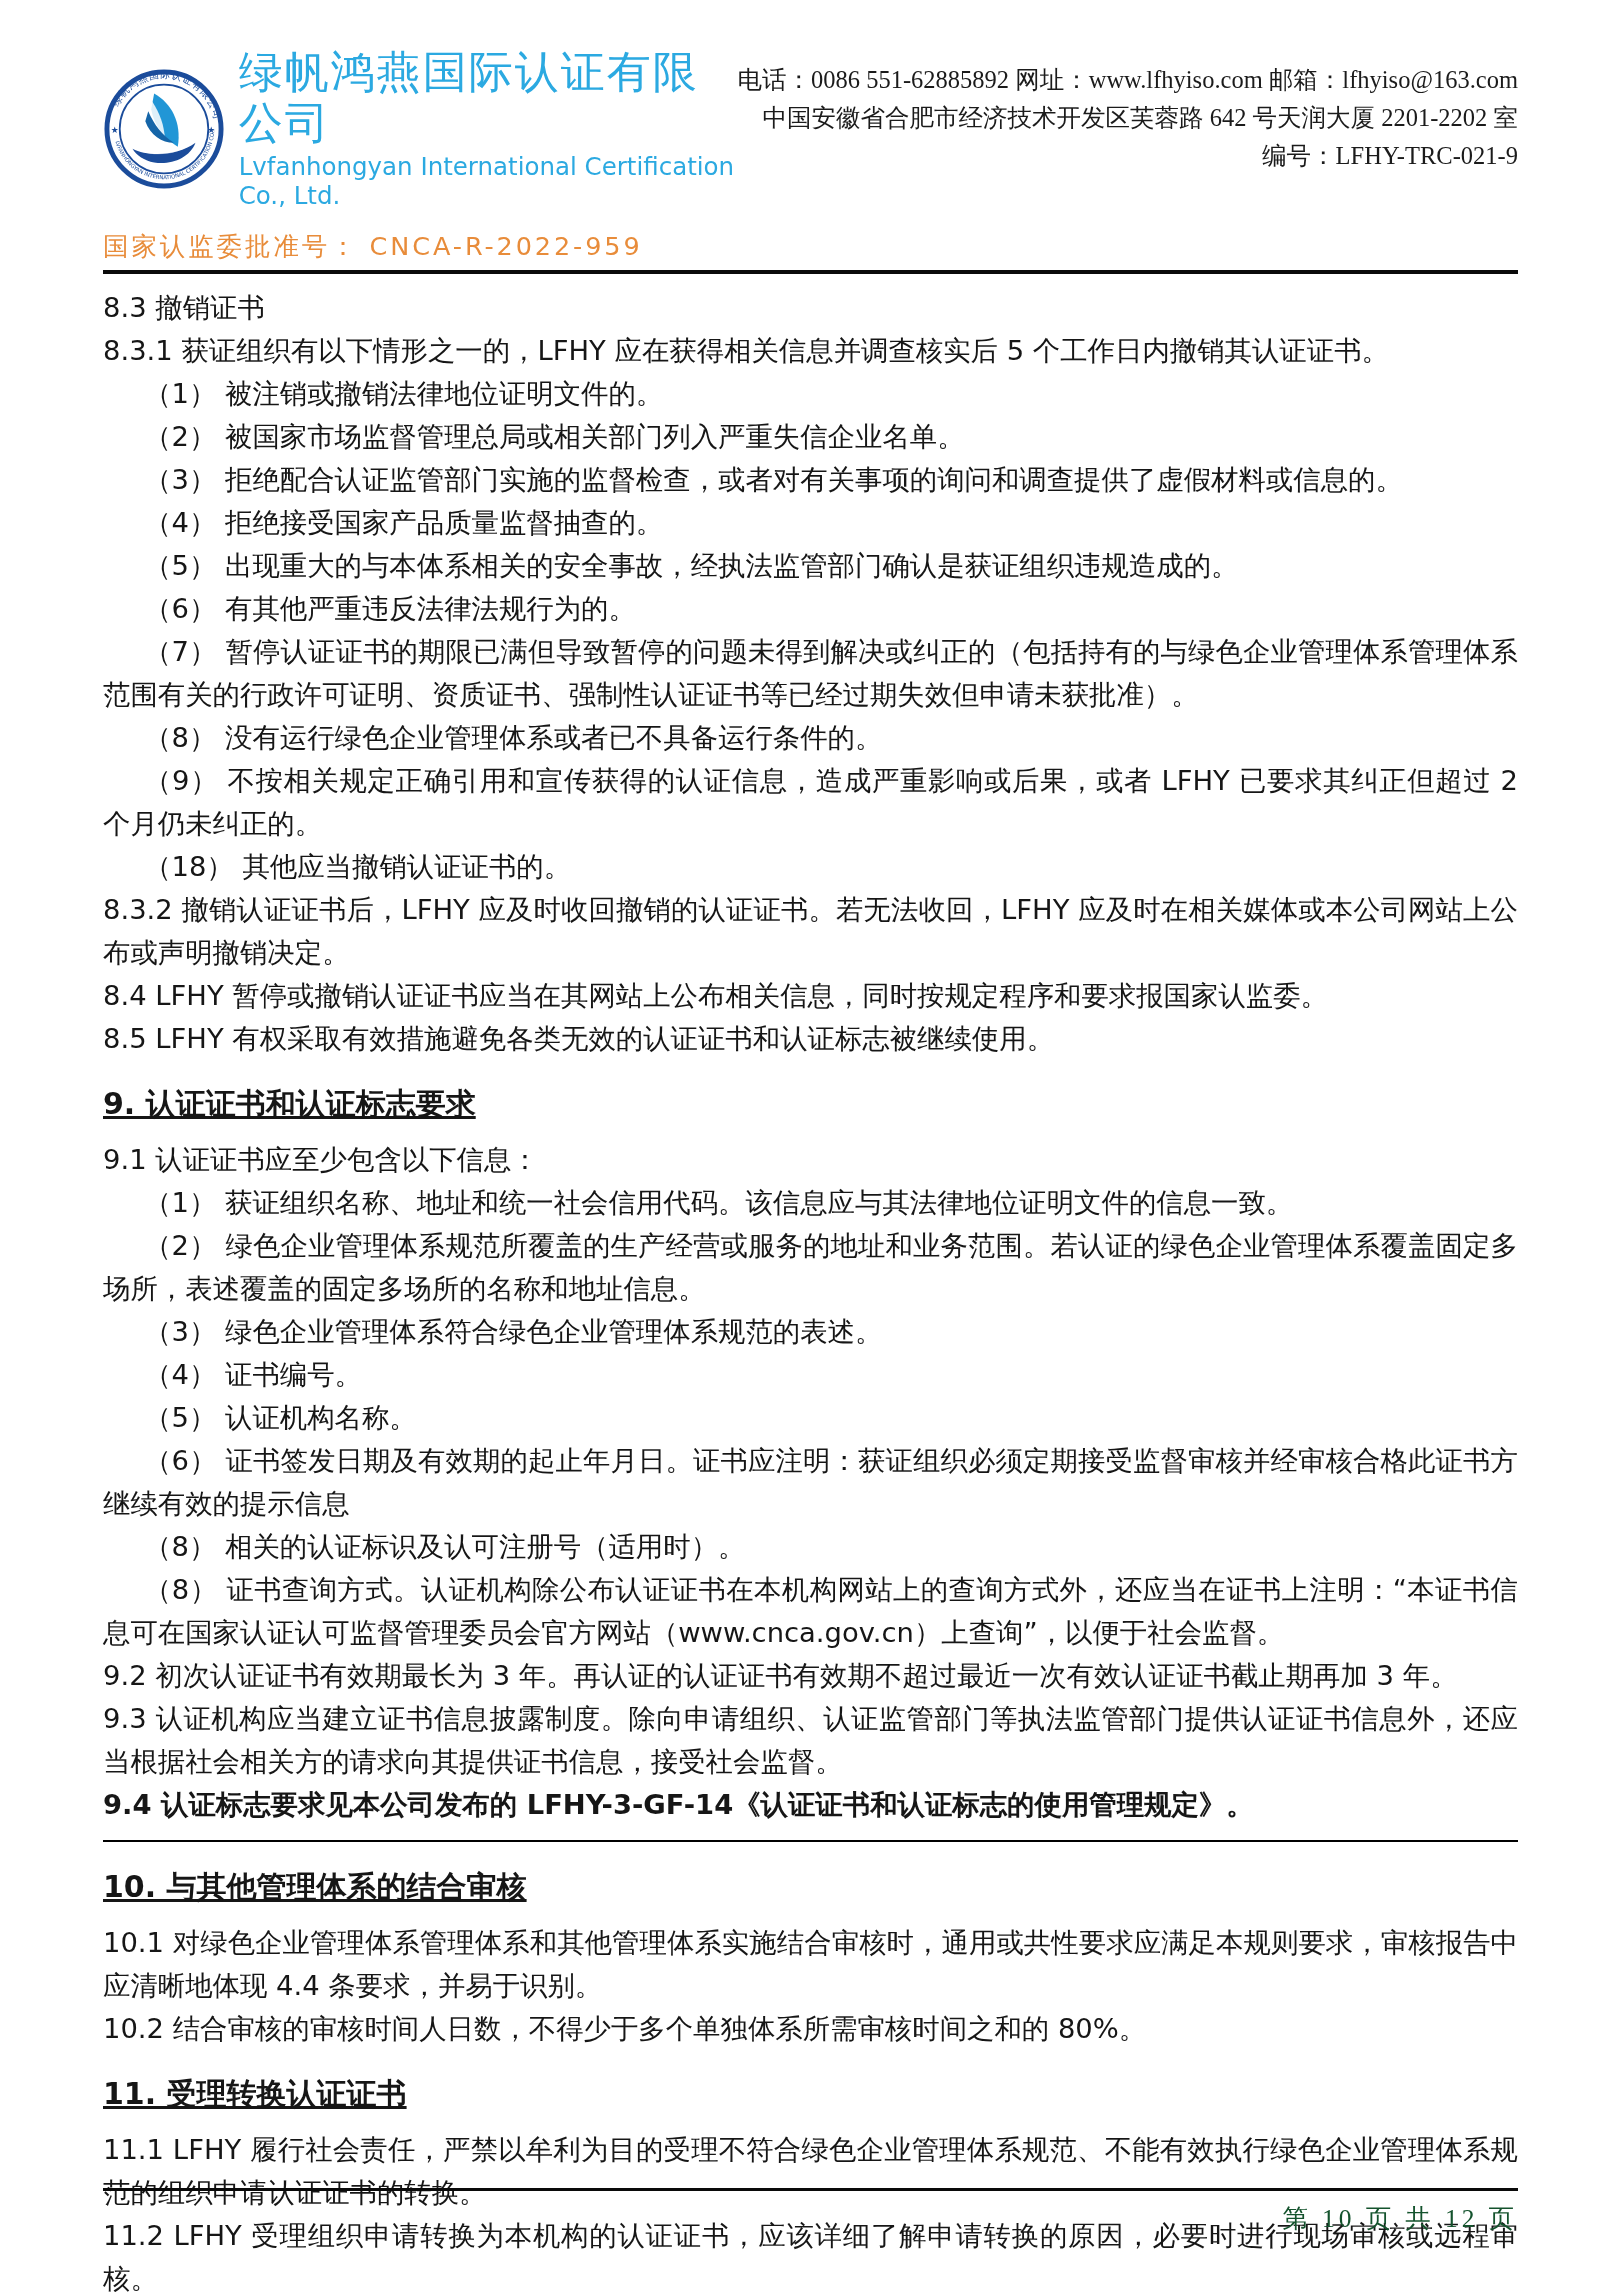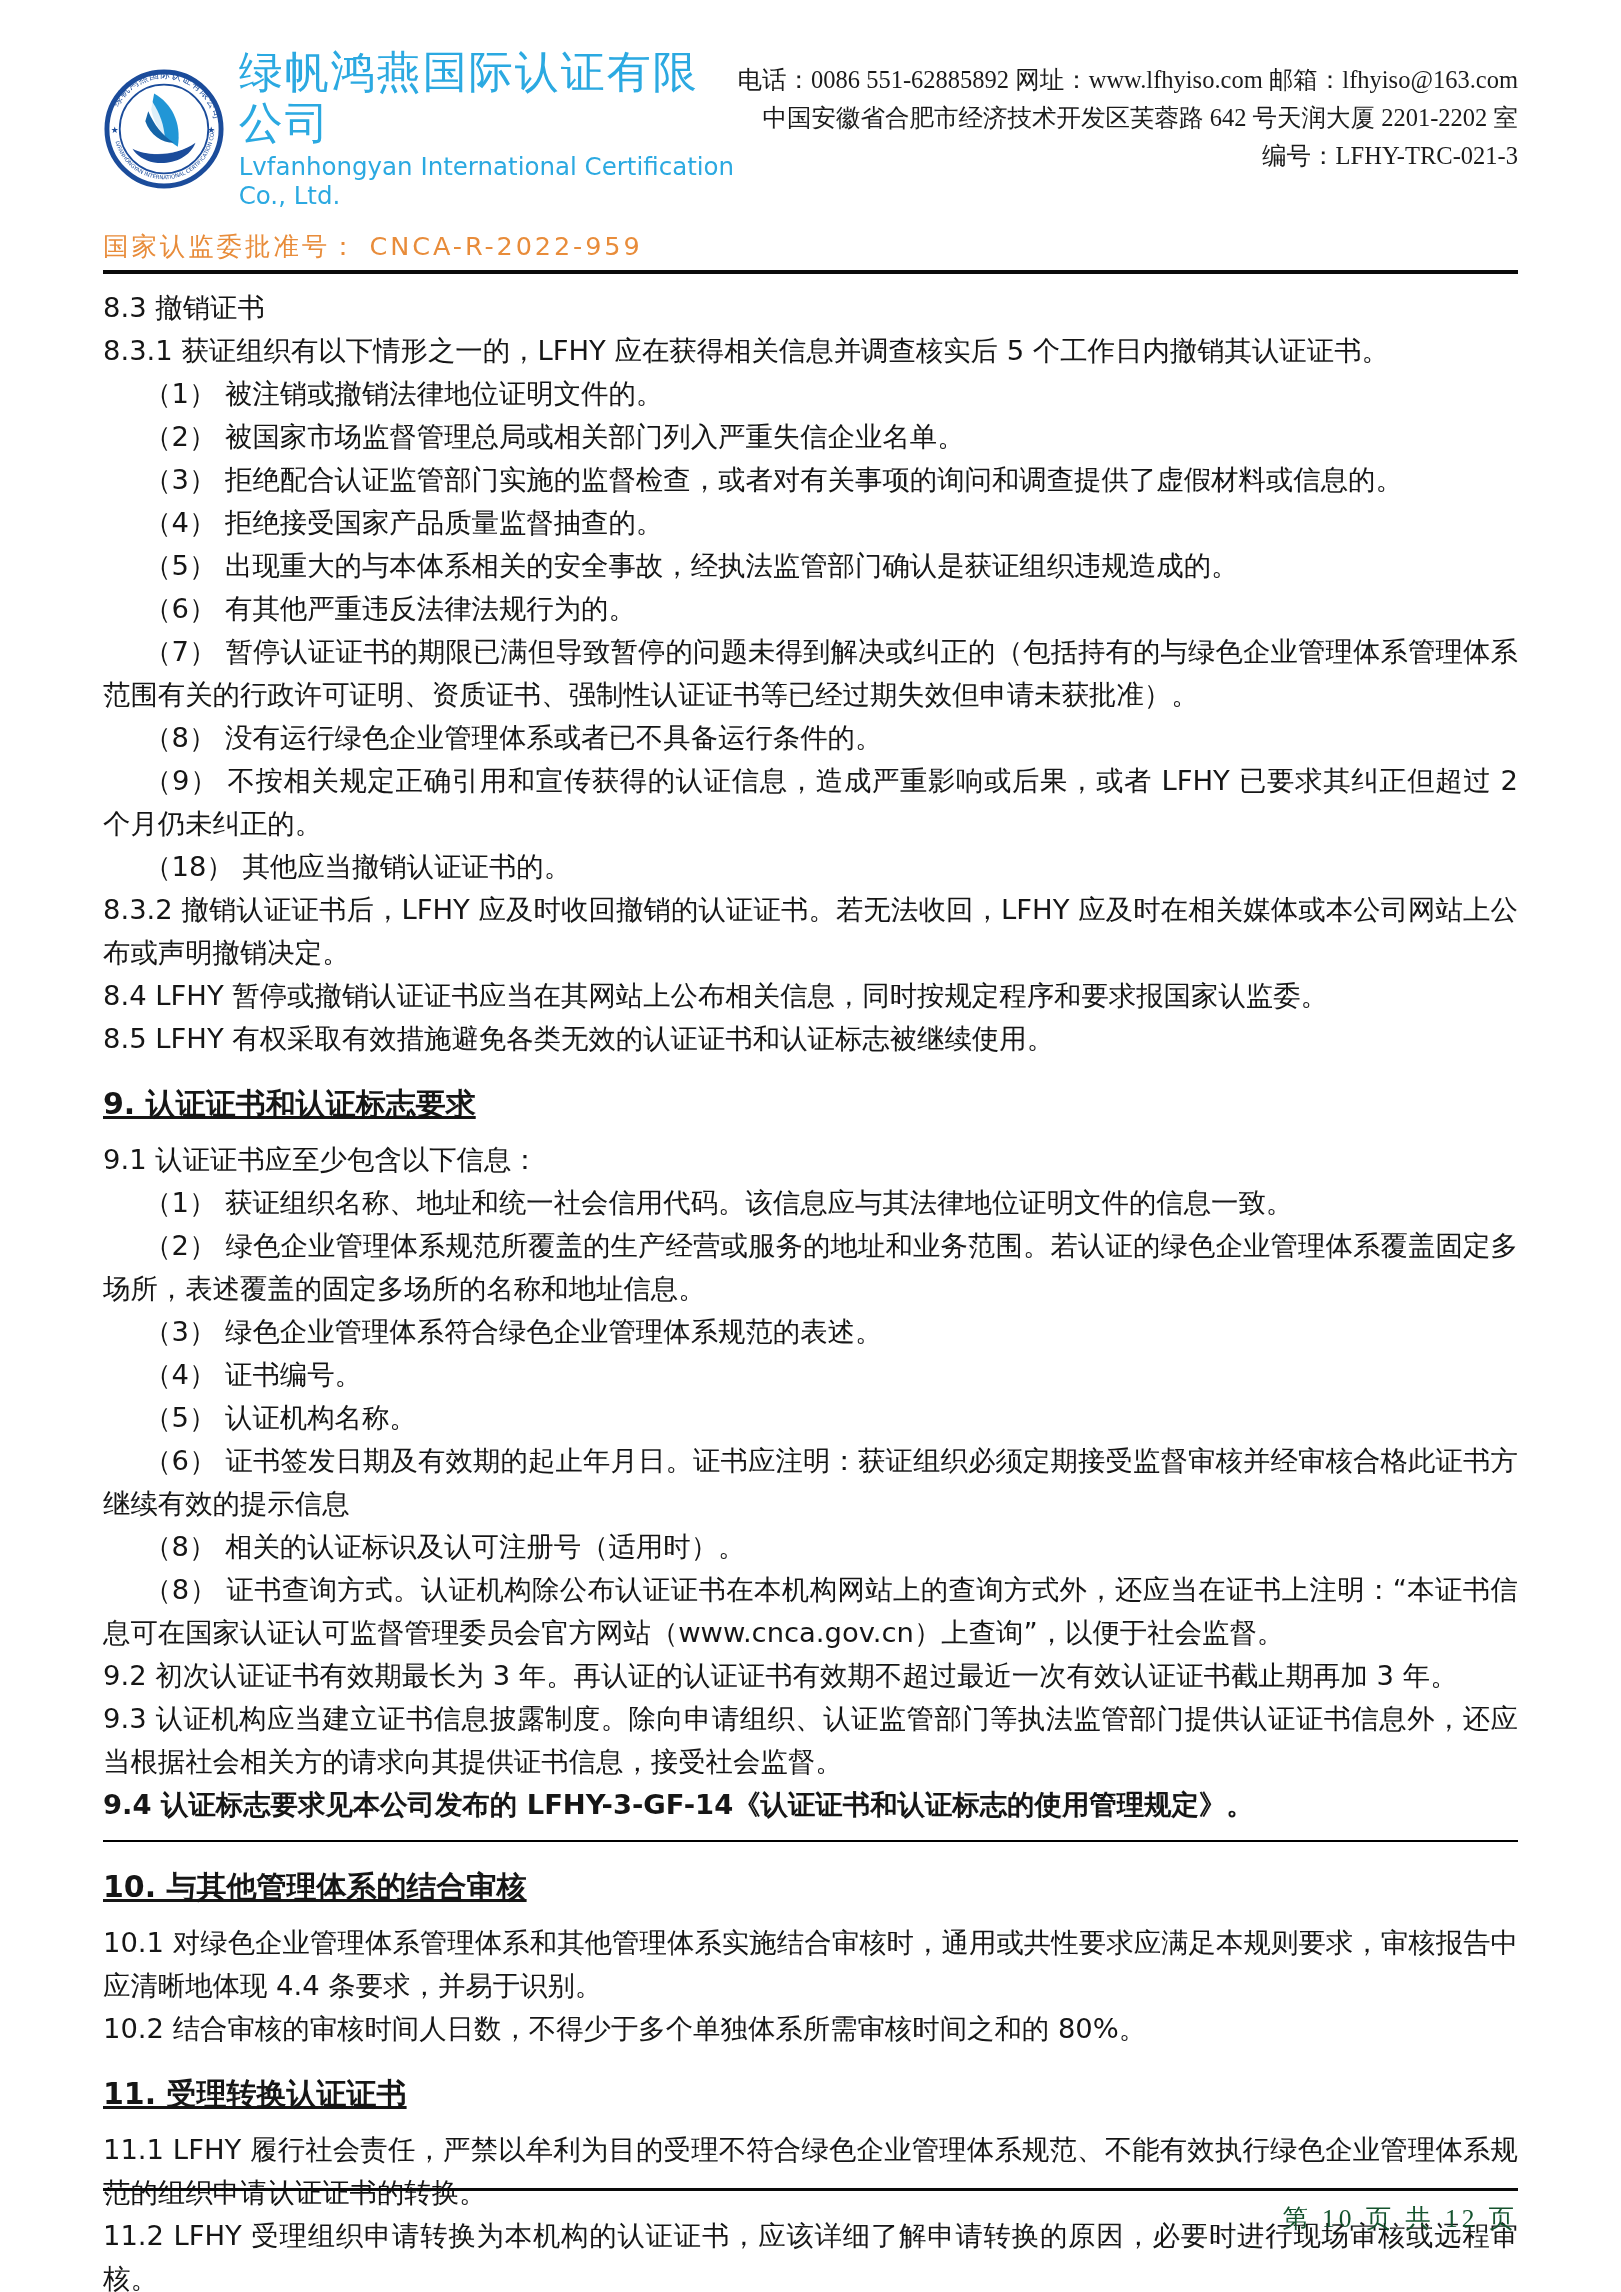--- a/index.html
+++ b/index.html
@@ -113,21 +113,21 @@
           <div class="cn-name">绿帆鸿燕国际认证有限公司</div>
           <div class="en-name">Lvfanhongyan International Certification Co., Ltd.</div>
         </div>
       </div>
       <div class="approval-line">国家认监委批准号： CNCA-R-2022-959</div>
     </div>
 
     <div class="header-right">
       <div>电话：0086 551-62885892 网址：www.lfhyiso.com 邮箱：lfhyiso@163.com</div>
       <div>中国安徽省合肥市经济技术开发区芙蓉路 642 号天润大厦 2201-2202 室</div>
-      <div>编号：LFHY-TRC-021-3</div>
+      <div>编号：LFHY-TRC-021-9</div>
     </div>
   </div>
   <div class="header-rule"></div>
 
   <div class="doc-body">
       <p class="para para">8.3 撤销证书</p>
       <p class="para para">8.3.1 获证组织有以下情形之一的，LFHY 应在获得相关信息并调查核实后 5 个工作日内撤销其认证证书。</p>
       <p class="para item">（1） 被注销或撤销法律地位证明文件的。</p>
       <p class="para item">（2） 被国家市场监督管理总局或相关部门列入严重失信企业名单。</p>
       <p class="para item">（3） 拒绝配合认证监管部门实施的监督检查，或者对有关事项的询问和调查提供了虚假材料或信息的。</p>

